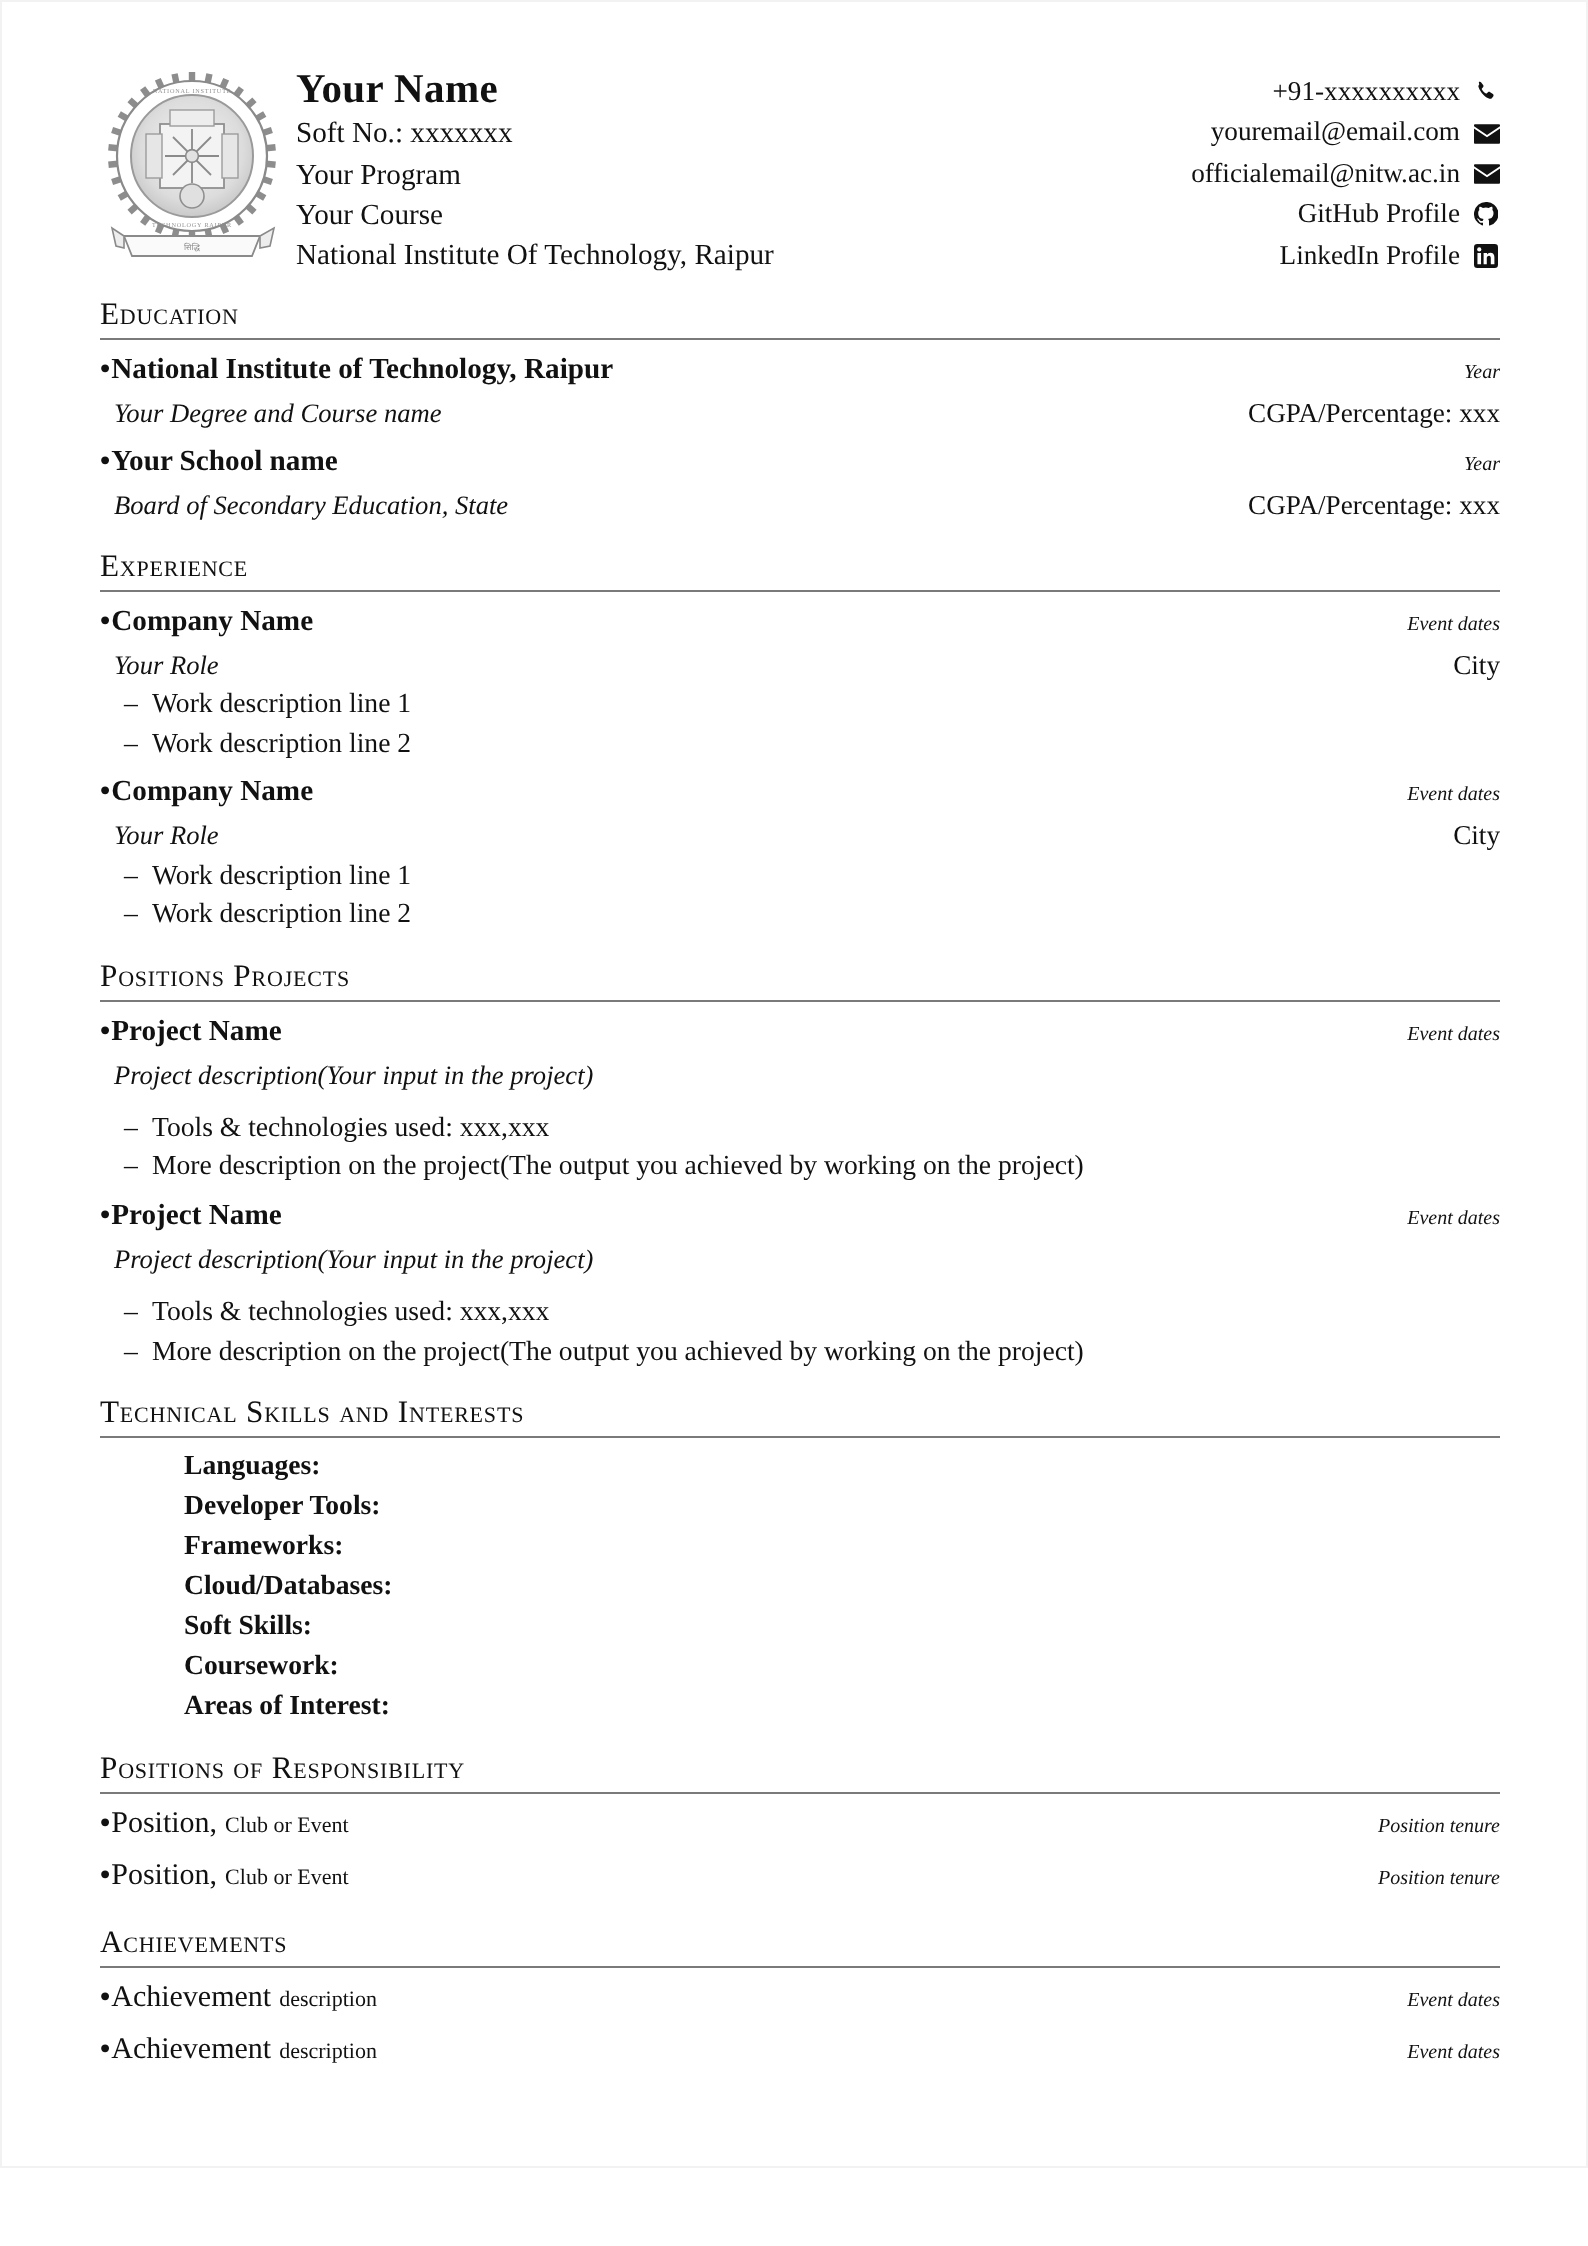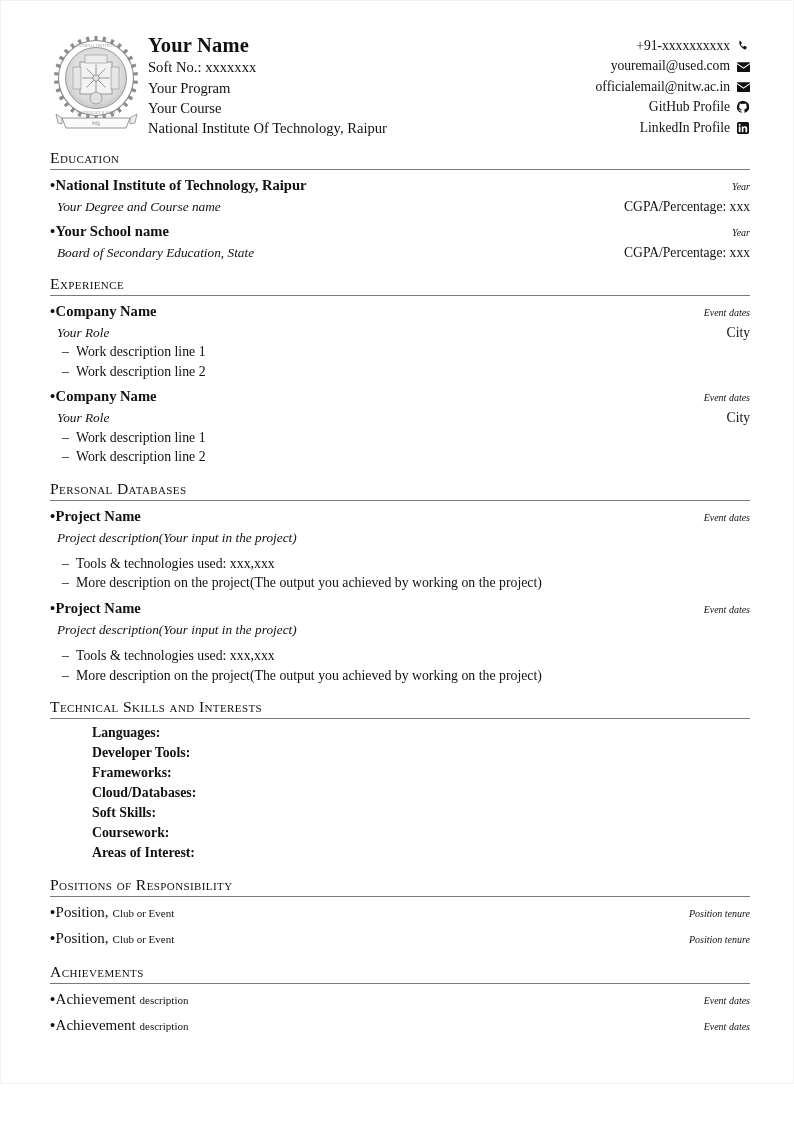--- a/index.html
+++ b/index.html
@@ -273,21 +273,21 @@
         <div class="contact-row">
           <span>+91-xxxxxxxxxx</span>
           <span class="contact-ico">
             <svg width="12" height="12" viewBox="0 0 16 16" fill="#111">
                 <path d="M3.2 1.4c.5-.4 1.2-.3 1.6.2l1.3 1.8c.3.5.3 1.1-.1 1.5l-.7.7c-.2.2-.2.4-.1.6.6 1.2 1.6 2.2 2.8 2.8.2.1.5.1.6-.1l.7-.7c.4-.4 1-.4 1.5-.1l1.8 1.3c.5.4.6 1.1.2 1.6l-.8 1c-.4.5-1.1.7-1.7.5C7.4 11.6 4.4 8.6 3 4.7c-.2-.6 0-1.3.5-1.7l-.3-1.6z"></path>
               </svg>
           </span>
         </div>
 
         <div class="contact-row">
-          <span>youremail@used.com</span>
+          <span>youremail@email.com</span>
           <span class="contact-ico">
             <svg width="13" height="10" viewBox="0 0 16 12" fill="#111">
                 <path d="M0 1.2 8 6.6 16 1.2V.6A.6.6 0 0 0 15.4 0H.6A.6.6 0 0 0 0 .6zM0 2.6v8.8c0 .3.3.6.6.6h14.8c.3 0 .6-.3.6-.6V2.6L8 8z"></path>
               </svg>
           </span>
         </div>
 
         <div class="contact-row">
           <span>officialemail@nitw.ac.in</span>
           <span class="contact-ico">
@@ -395,21 +395,21 @@
             <span>Work description line 1</span>
         </div>
         <div class="desc-item">
           <span class="dash">–</span>
             <span>Work description line 2</span>
         </div>
       </div>
     </div>
 
     <div class="section">
-      <div class="sec-title">Personal Databases</div>
+      <div class="sec-title">Positions Projects</div>
       <div class="sec-rule"></div>
 
       <div class="entry first">
         <div class="row">
           <div class="row-left">
             <span class="bullet-dot">•</span><span class="entry-title">Project Name</span>
           </div>
           <div class="row-right date-ital">Event dates</div>
         </div>
         <div class="sub-line proj-desc">Project description(Your input in the project)</div>

